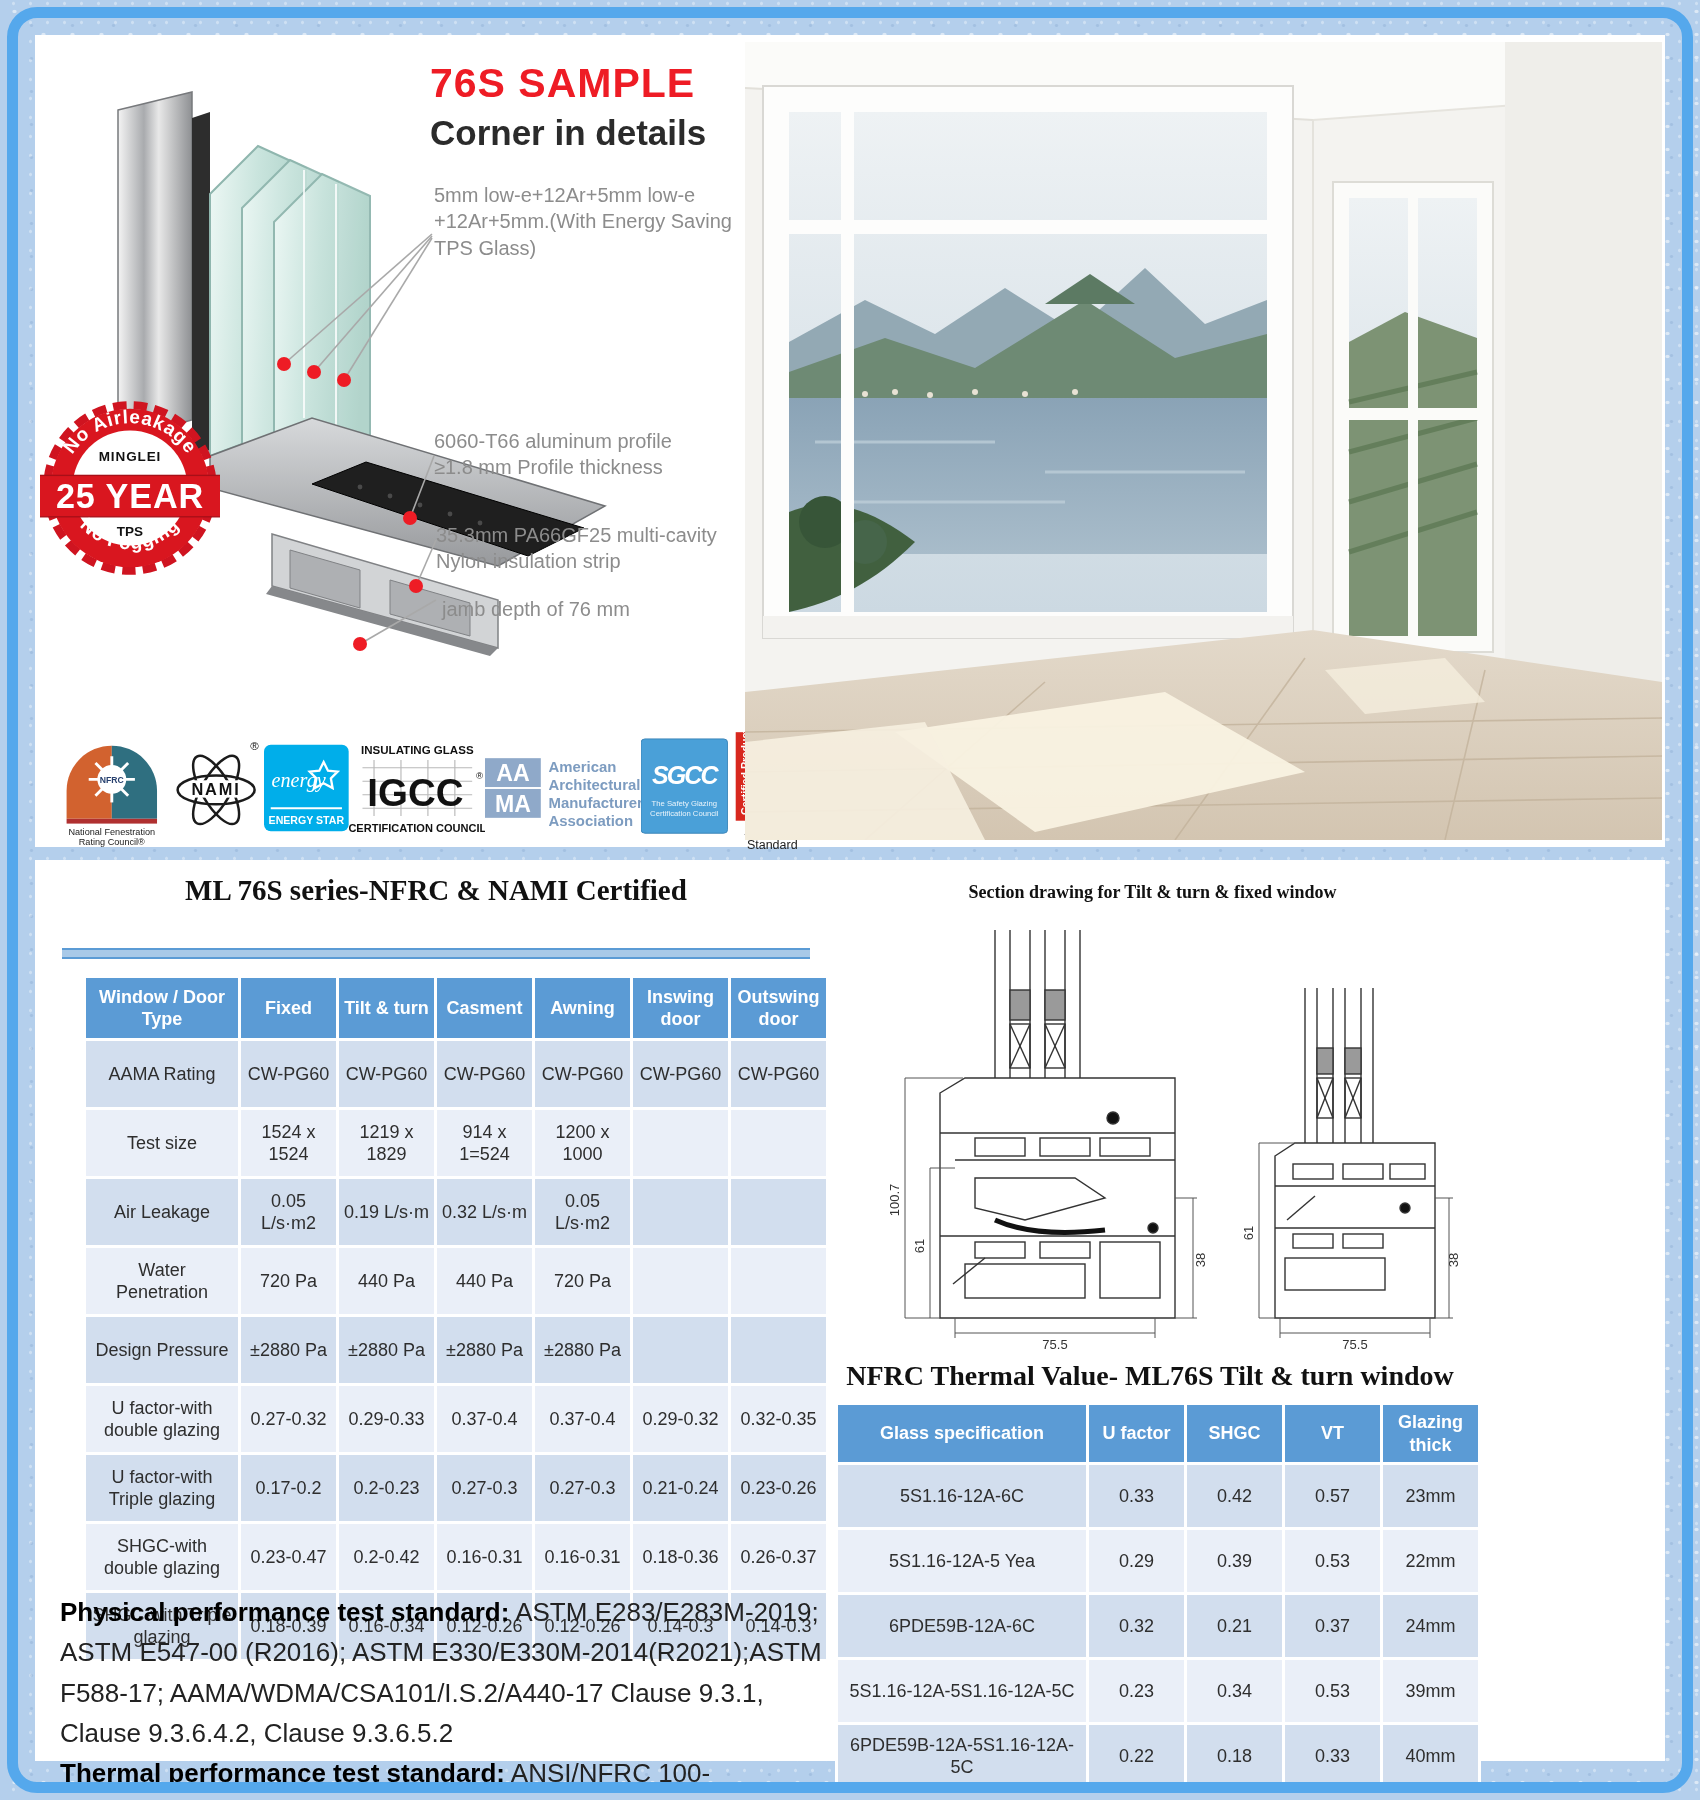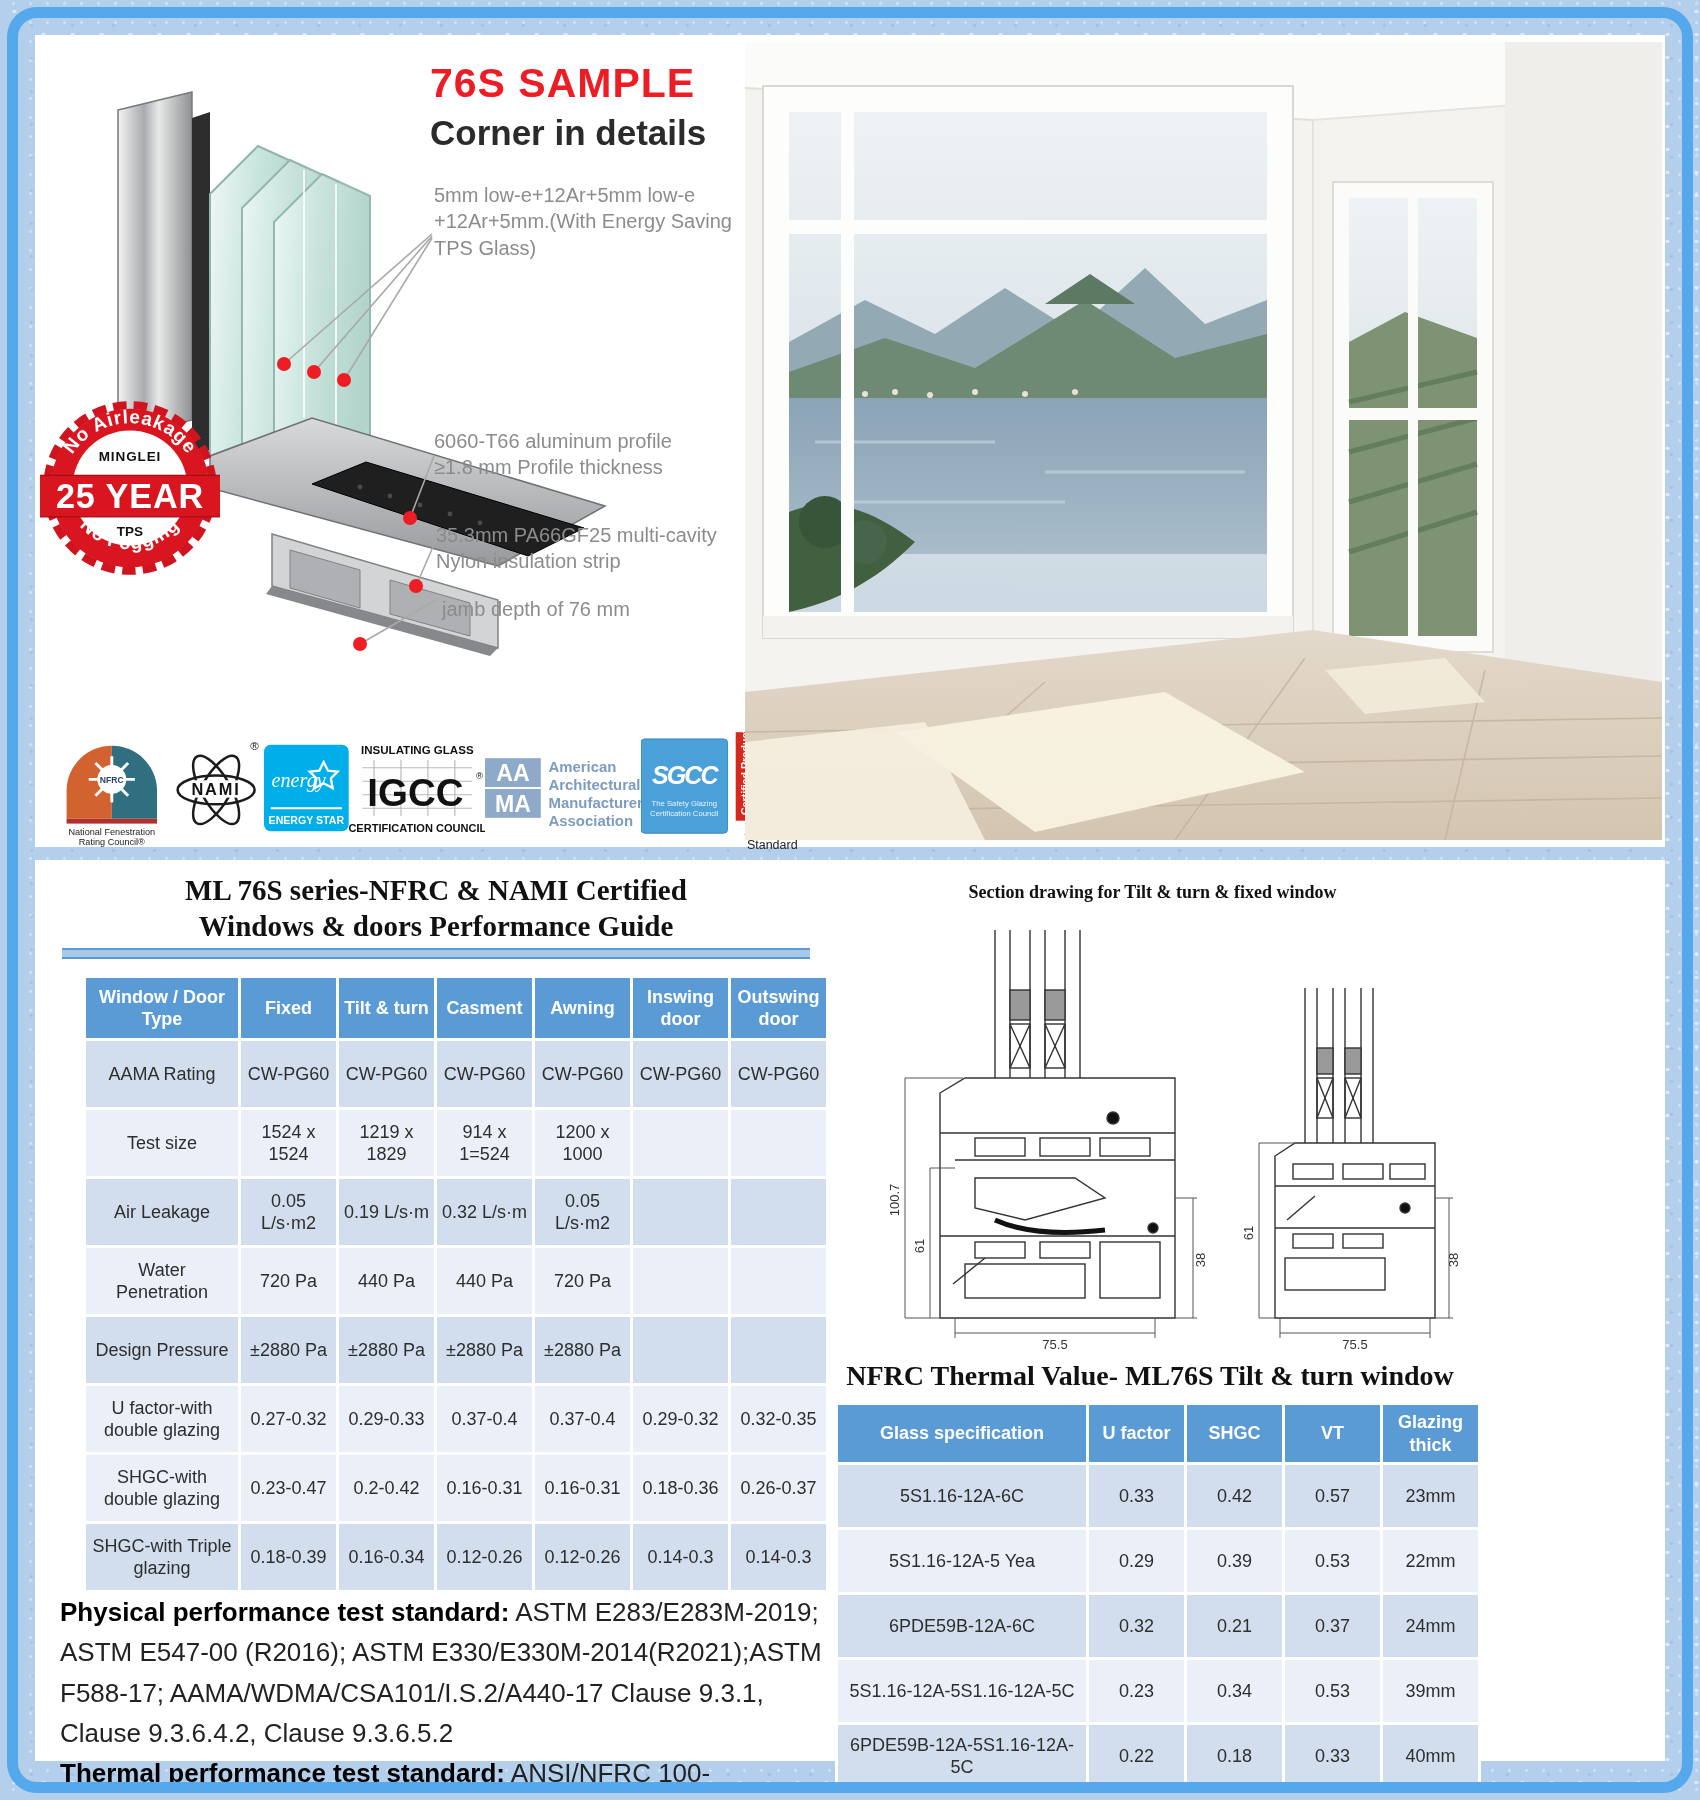--- a/index.html
+++ b/index.html
@@ -321,21 +321,20 @@
 
     <polygon points="150,690 420,650 560,730 290,790" fill="#f9f2e1" opacity="0.95"></polygon>
     <polygon points="0,700 180,680 240,798 0,798" fill="#f6efe0" opacity="0.9"></polygon>
     <polygon points="580,628 700,616 740,660 620,672" fill="#f3ecdc" opacity="0.85"></polygon>
   </svg>
 
   <div id="bottom-panel" class="panel"></div>
 
   <div id="perf-title" class="abs">
     <div>ML 76S series-NFRC &amp; NAMI Certified</div>
-    <div>Windows &amp; doors Performance Guide</div>
   </div>
   <div id="perf-rule" class="abs"></div>
 
   <table id="perf-table" class="abs datatable">
     <colgroup>
         <col style="width:152px">
         <col style="width:95px">
         <col style="width:95px">
         <col style="width:95px">
         <col style="width:95px">
@@ -403,20 +402,29 @@
           <td></td>
         </tr>
         <tr class="light">
           <td>U factor-with double glazing</td>
           <td>0.27-0.32</td>
           <td>0.29-0.33</td>
           <td>0.37-0.4</td>
           <td>0.37-0.4</td>
           <td>0.29-0.32</td>
           <td>0.32-0.35</td>
+        </tr>
+        <tr class="dark">
+          <td>U factor-with Triple glazing</td>
+          <td>0.17-0.2</td>
+          <td>0.2-0.23</td>
+          <td>0.27-0.3</td>
+          <td>0.27-0.3</td>
+          <td>0.21-0.24</td>
+          <td>0.23-0.26</td>
         </tr>
         <tr class="light">
           <td>SHGC-with double glazing</td>
           <td>0.23-0.47</td>
           <td>0.2-0.42</td>
           <td>0.16-0.31</td>
           <td>0.16-0.31</td>
           <td>0.18-0.36</td>
           <td>0.26-0.37</td>
         </tr>

